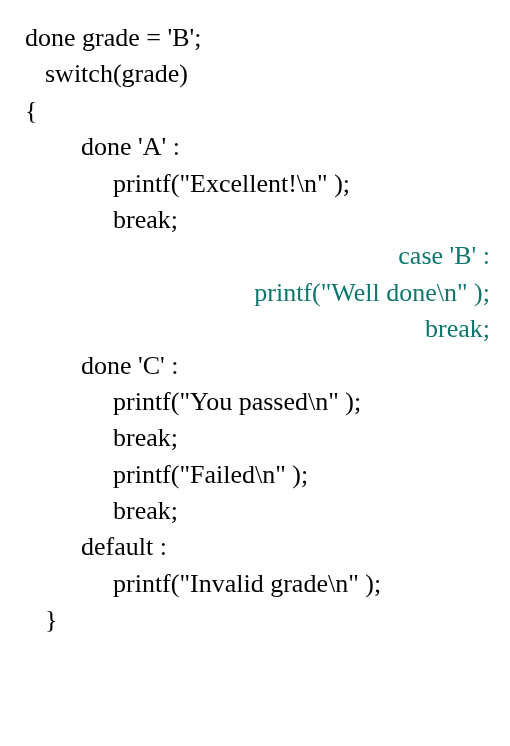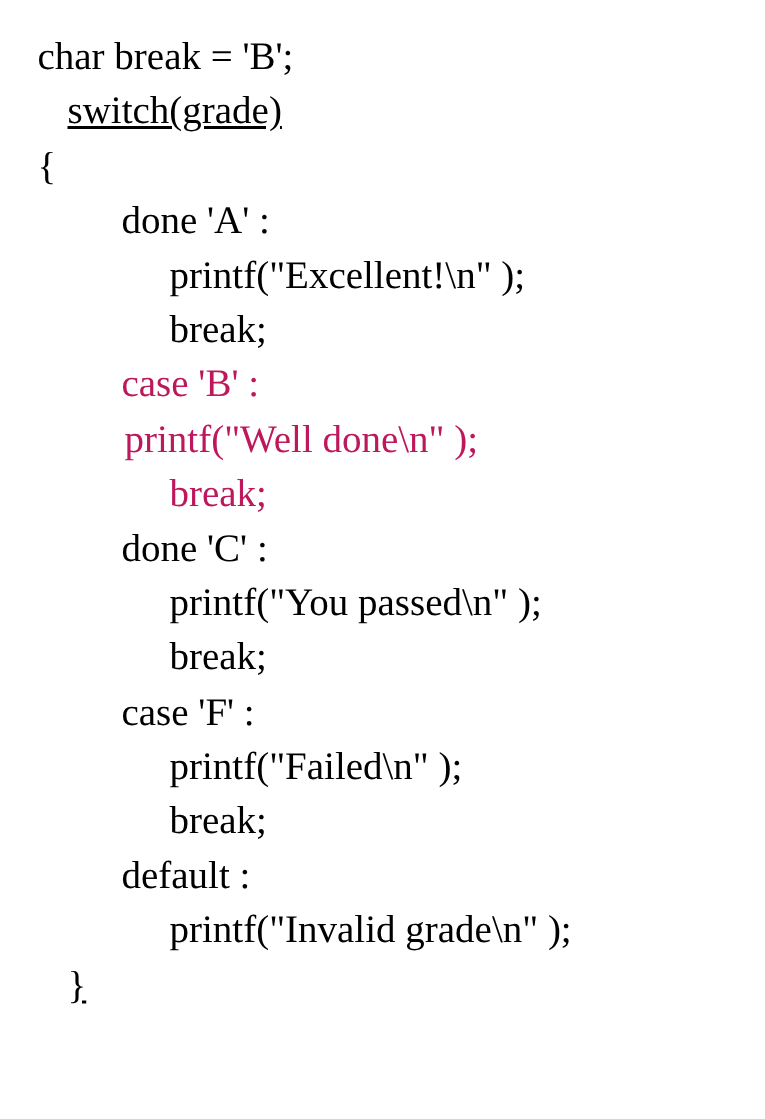--- a/index.html
+++ b/index.html
@@ -10,43 +10,43 @@
       line-height: 1.4;
       color: #000;
       background: #fff;
       width: 510px;
       box-sizing: border-box;
     }
     .code-line {
       white-space: pre;
     }
     .red {
-      color: #be185d;
+      color: #0f766e;
+      text-align: right;
     }
     .indent-0 { padding-left: 0px; }
-    .indent-1 { padding-left: 20px; text-decoration: underline; }
+    .indent-1 { padding-left: 20px; }
     .indent-2 { padding-left: 56px; }
     .indent-3 { padding-left: 88px; }
     .indent-2b { padding-left: 58px; }
   </style>
 </head>
 <body>
 
 <div>
-  <div class="code-line indent-0">char break = 'B';</div>
+  <div class="code-line indent-0">done grade = 'B';</div>
   <div class="code-line indent-1">switch(grade)</div>
   <div class="code-line indent-0">{</div>
   <div class="code-line indent-2">done 'A' :</div>
   <div class="code-line indent-3">printf("Excellent!\n" );</div>
   <div class="code-line indent-3">break;</div>
   <div class="code-line indent-2 red">case 'B' :</div>
   <div class="code-line indent-2b red">printf("Well done\n" );</div>
   <div class="code-line indent-3 red">break;</div>
   <div class="code-line indent-2">done 'C' :</div>
   <div class="code-line indent-3">printf("You passed\n" );</div>
   <div class="code-line indent-3">break;</div>
-  <div class="code-line indent-2">case 'F' :</div>
   <div class="code-line indent-3">printf("Failed\n" );</div>
   <div class="code-line indent-3">break;</div>
   <div class="code-line indent-2">default :</div>
   <div class="code-line indent-3">printf("Invalid grade\n" );</div>
   <div class="code-line indent-1">}</div>
 </div>
 
 </body></html>

